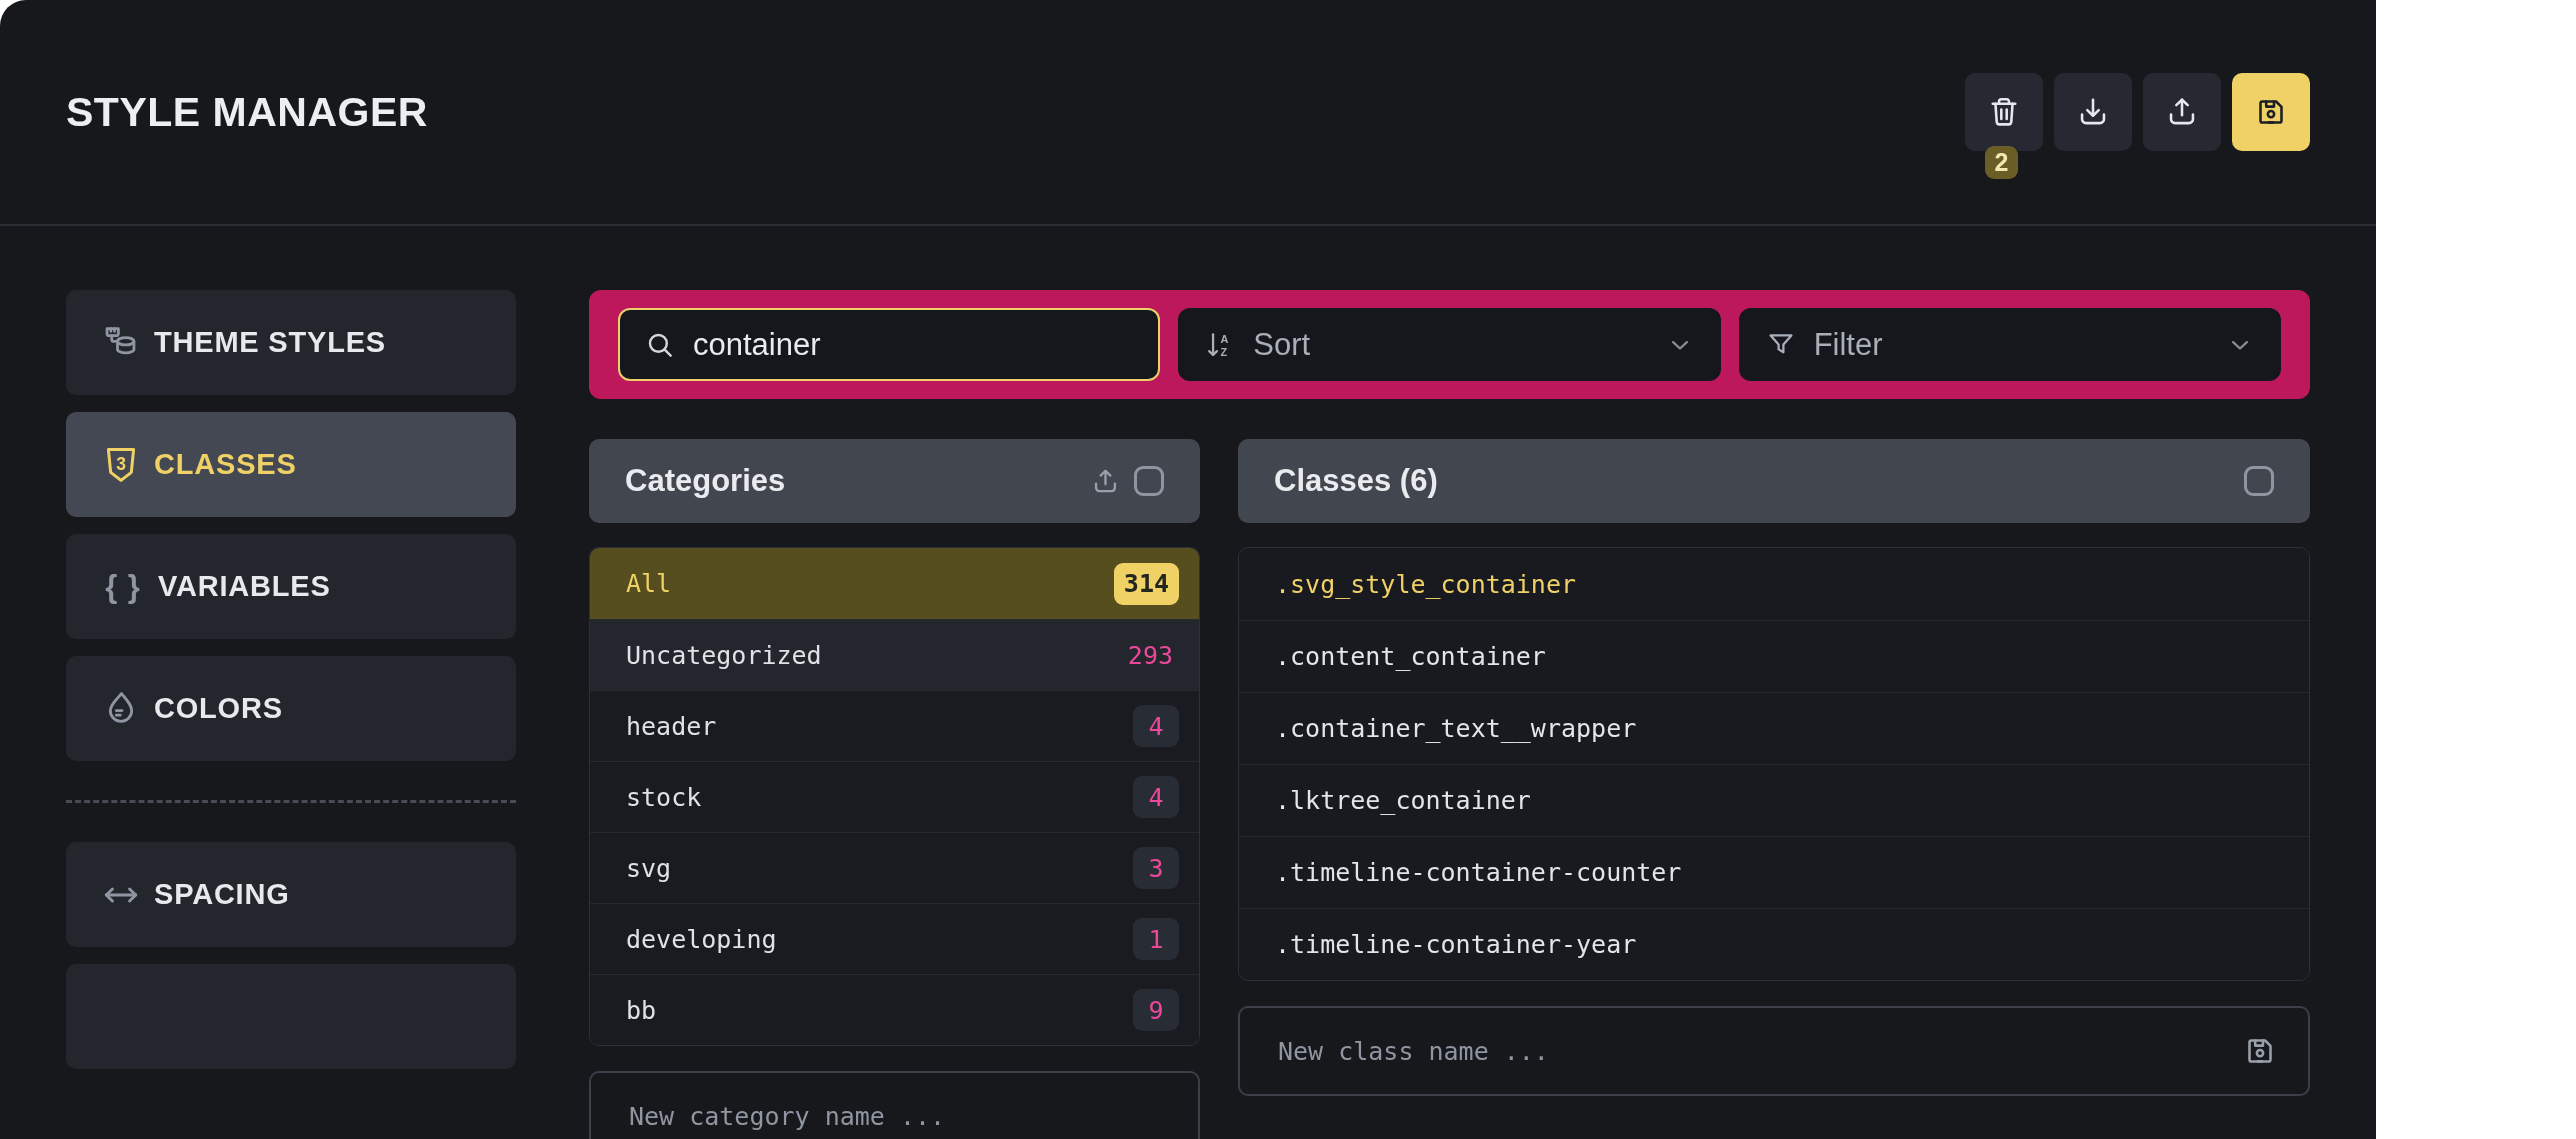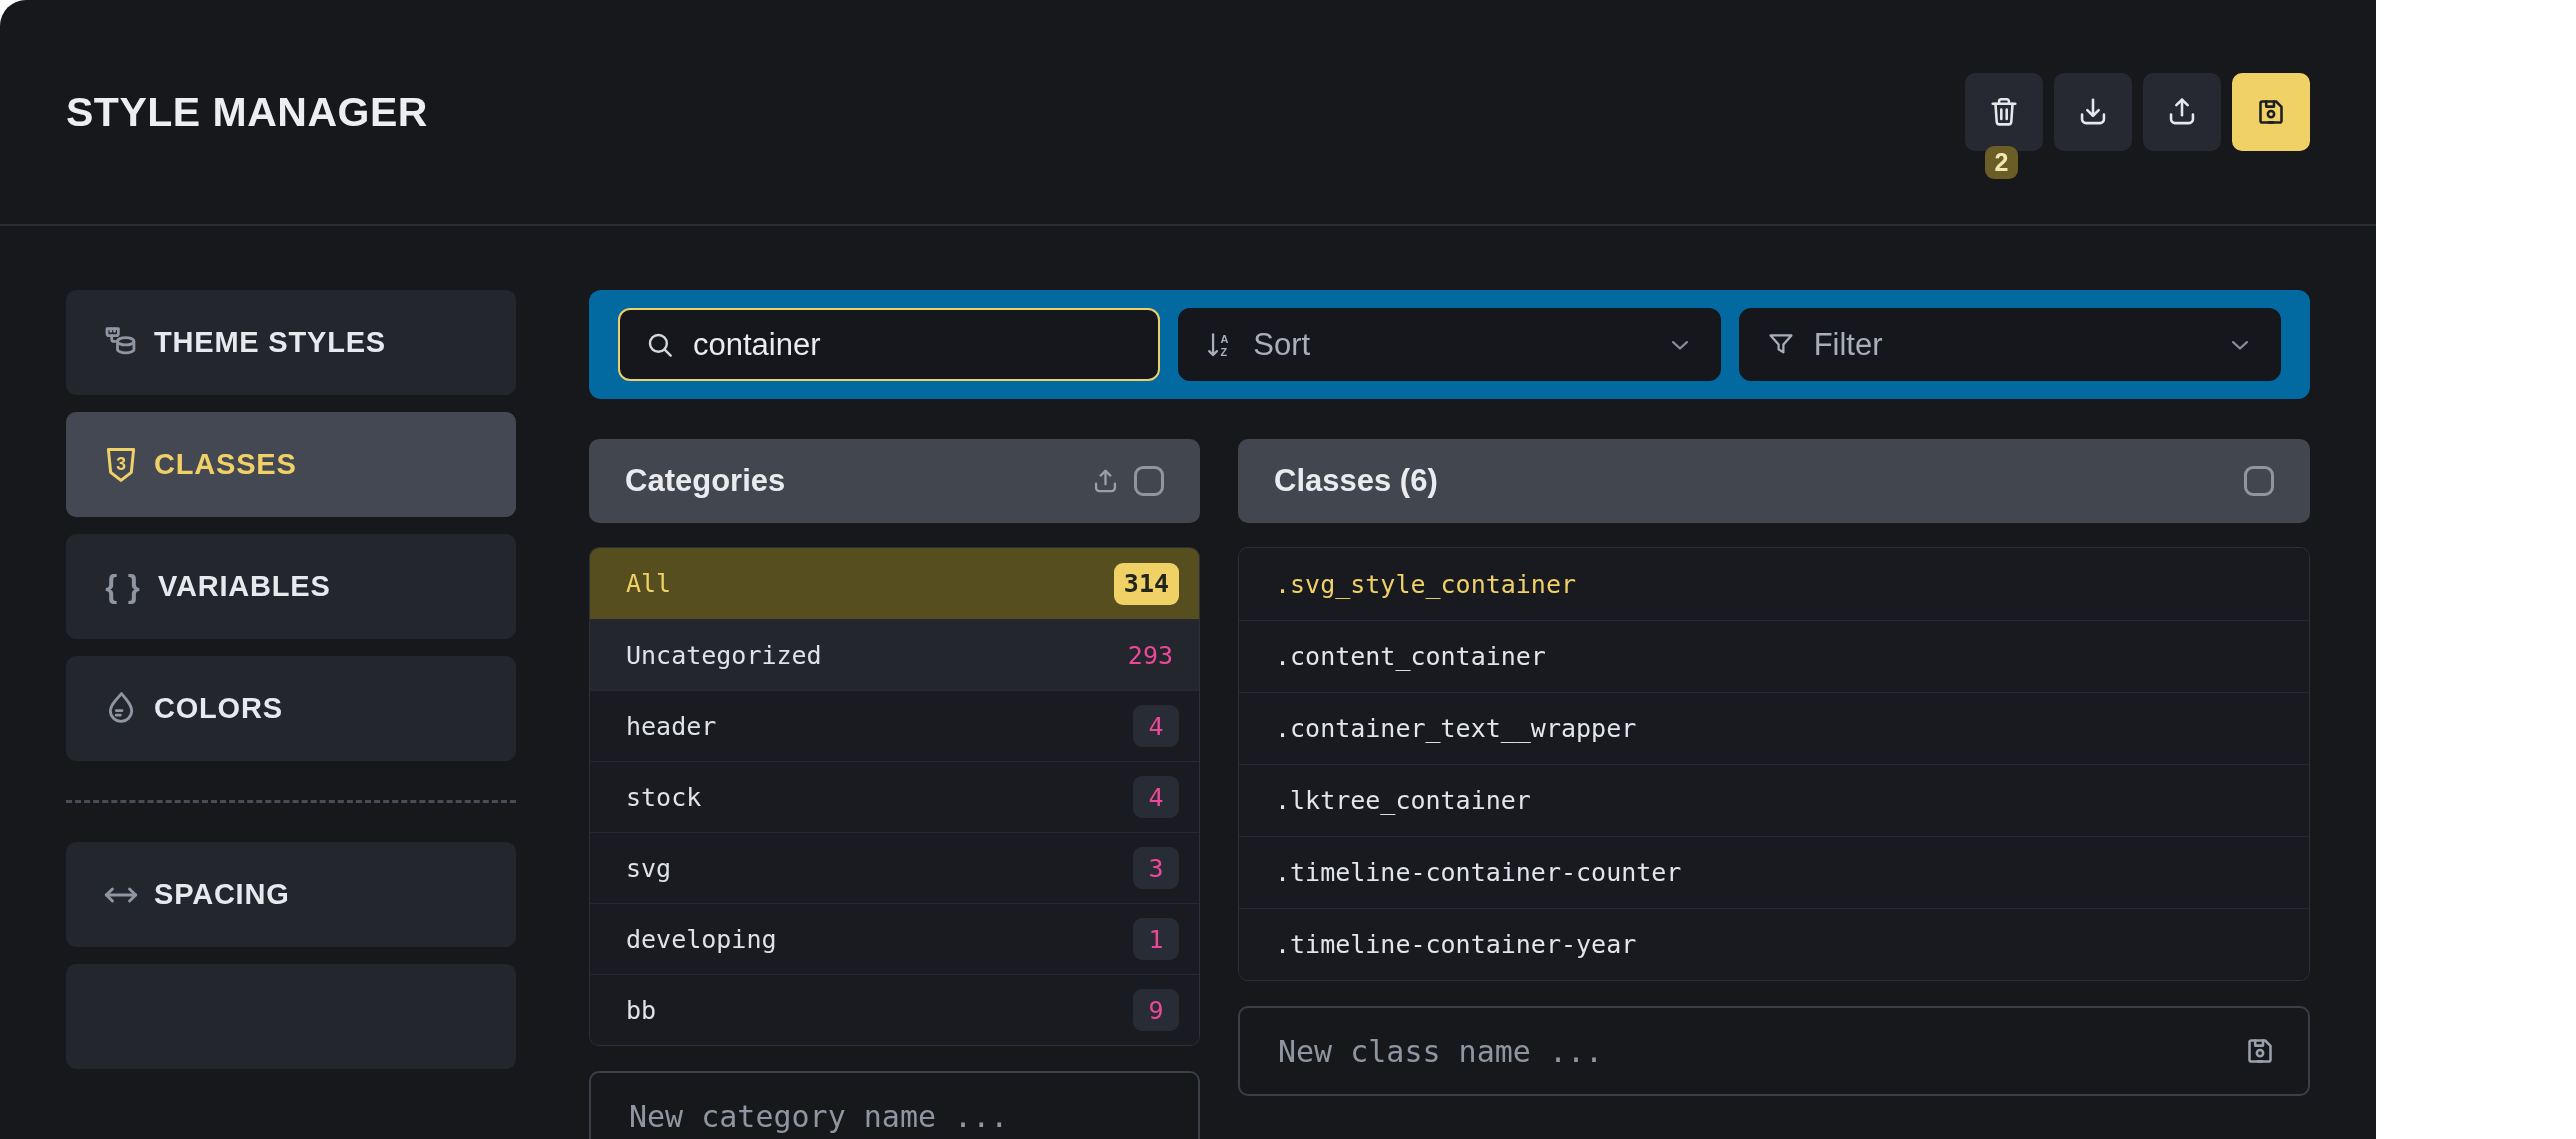--- a/index.html
+++ b/index.html
@@ -23,21 +23,21 @@
   .side-item{height:105px;flex:none;border-radius:10px;background:#23262d;display:flex;align-items:center;padding:0 34px;gap:12px;color:#8f96a1;cursor:pointer;box-sizing:border-box;}
   .side-item svg{width:42px;height:42px;flex:none;}
   .icon-glyph{font-size:31px;font-weight:bold;letter-spacing:1px;width:46px;flex:none;text-align:center;}
   .side-item .lbl{font-size:29px;font-weight:bold;color:#e7e9ed;letter-spacing:0.8px;}
   .side-item.active{background:#444853;color:#f0d166;}
   .side-item.active .lbl{color:#f0d166;}
   .side-divider{border-top:3px dashed #474c55;margin:22px 0;}
 
   
   .content{flex:1;display:flex;flex-direction:column;min-width:0;}
-  .filterbar{height:109px;flex:none;background:#0369a1;border-radius:12px;display:flex;align-items:center;padding:0 29px;gap:18px;box-sizing:border-box;}
+  .filterbar{height:109px;flex:none;background:#be185d;border-radius:12px;display:flex;align-items:center;padding:0 29px;gap:18px;box-sizing:border-box;}
   .finput{flex:1;height:73px;background:#15171c;border-radius:12px;display:flex;align-items:center;padding:0 24px;gap:17px;box-sizing:border-box;color:#8d939e;border:2px solid #15171c;}
   .finput svg{width:32px;height:32px;flex:none;}
   .finput input{background:transparent;border:none;outline:none;color:#e9ebee;font-size:31px;font-family:inherit;width:100%;padding:0;}
   .finput input::placeholder{color:#8d939e;}
   .finput.active{border:2.5px solid #ecd068;}
   .finput.active svg{color:#d3d7dc;}
   .fselect{cursor:pointer;color:#a9afb9;}
   .fselect .sel-label{font-size:31px;color:#a9afb9;}
   .fselect .chev{margin-left:auto;color:#868d98;width:30px;height:30px;}
 
@@ -58,21 +58,21 @@
   .cat-badge.plain{background:transparent;padding:0 6px;}
   .cat-row.selected{background:#564e1e;color:#f0d166;}
   .cat-row.selected .cat-badge{background:#f0d166;color:#23251f;font-weight:bold;}
   .cat-row.alt{background:#23262d;}
 
   .class-row{height:72px;background:#181a1f;display:flex;align-items:center;padding:0 36px;box-sizing:border-box;font-family:"DejaVu Sans Mono",monospace;font-size:25px;color:#e2e5ea;border-top:1px solid #262932;cursor:pointer;}
   .class-row:first-child{border-top:none;}
   .class-row.hl{color:#f0d166;}
 
   .new-input{margin-top:25px;height:90px;border:2px solid #3a3f49;border-radius:10px;display:flex;align-items:center;padding:0 30px 0 36px;box-sizing:border-box;background:#16181c;}
-  .new-input input{flex:1;background:transparent;border:none;outline:none;font-family:"DejaVu Sans Mono",monospace;font-size:30px;color:#e9ebee;min-width:0;}
+  .new-input input{flex:1;background:transparent;border:none;outline:none;font-family:"DejaVu Sans Mono",monospace;font-size:25px;color:#e9ebee;min-width:0;}
   .new-input input::placeholder{color:#8f96a1;}
   .new-input svg{width:36px;height:36px;color:#9aa0ab;flex:none;margin-left:16px;cursor:pointer;}
 </style>
 </head>
 <body>
 
 <div class="app">
 
   <header class="topbar">
     <div class="title">STYLE MANAGER</div>

